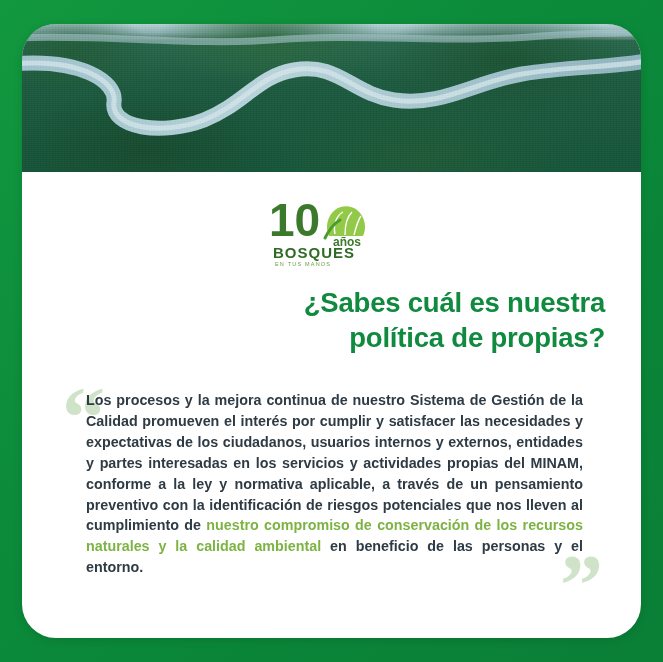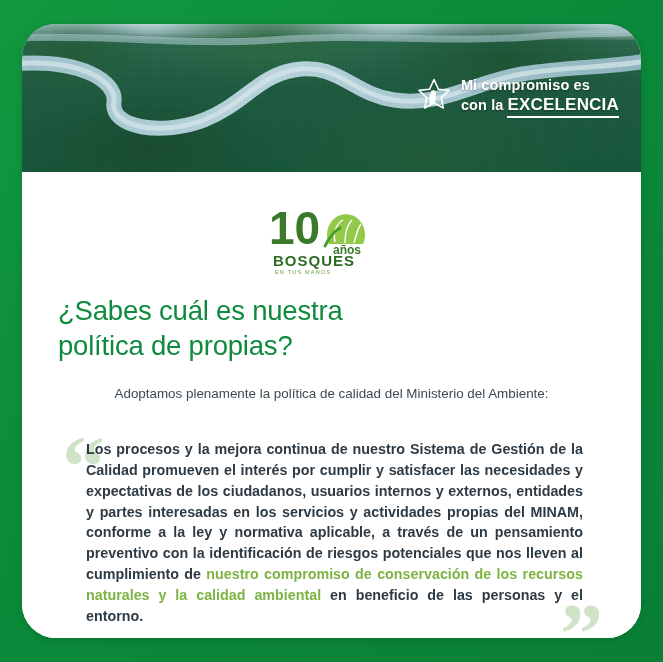--- a/index.html
+++ b/index.html
@@ -115,36 +115,36 @@
   .body {
     padding: 0 36px;
     position: relative;
     background: #ffffff;
   }
 
   
   .logo-wrap {
     display: flex;
     justify-content: center;
-    padding-top: 32px;
+    padding-top: 24px;
     padding-bottom: 4px;
   }
   .logo {
     position: relative;
     width: 130px;
     height: 72px;
   }
   .logo svg { display: block; }
 
   .headline {
     margin: 14px 0 0 0;
-    text-align: left;
+    text-align: right;
     color: #0f8a3e;
     font-size: 27.5px;
-    font-weight: normal;
+    font-weight: bold;
     line-height: 1.26;
     letter-spacing: -0.2px;
   }
 
   .intro {
     margin: 22px 0 0 0;
     text-align: center;
     color: #3e4a52;
     font-size: 13.4px;
     line-height: 1.4;
@@ -209,36 +209,20 @@
               <stop offset="100%" stop-color="#8fb4bf"></stop>
             </linearGradient>
           </defs>
           <path d="M-10,40 C60,34 95,58 92,78 C88,104 140,112 182,96 C222,80 236,52 272,46 C316,38 330,70 372,76 C420,83 452,58 500,50 C548,42 590,44 630,36" fill="none" stroke="url(#riverGrad)" stroke-width="15" stroke-linecap="round"></path>
           <path d="M-10,40 C60,34 95,58 92,78 C88,104 140,112 182,96 C222,80 236,52 272,46 C316,38 330,70 372,76 C420,83 452,58 500,50 C548,42 590,44 630,36" fill="none" stroke="#d5e6e9" stroke-width="5" stroke-linecap="round" opacity="0.75"></path>
           <path d="M-10,14 C80,10 170,22 250,16 C340,9 430,20 520,12 C570,8 600,10 630,8" fill="none" stroke="#aac8cf" stroke-width="7" opacity="0.6" stroke-linecap="round"></path>
         </svg>
       </div>
       <div class="hero-noise"></div>
 
-      <div class="hero-badge">
-        <span class="hand-star">
-          <svg viewBox="0 0 36 38" width="36" height="38" aria-hidden="true">
-            <path d="M18 1.5 L22.4 11.2 L33 12.4 L25.2 19.6 L27.3 30 L18 24.9 L8.7 30 L10.8 19.6 L3 12.4 L13.6 11.2 Z" fill="none" stroke="#ffffff" stroke-width="1.6" stroke-linejoin="round"></path>
-            <path d="M13.5 25 L13.5 16.5 C13.5 15.4 15.1 15.4 15.1 16.5 L15.1 13.2 C15.1 12.1 16.7 12.1 16.7 13.2 L16.7 12.6 C16.7 11.5 18.3 11.5 18.3 12.6 L18.3 13.6 C18.3 12.6 19.9 12.6 19.9 13.6 L19.9 18.8 C19.9 22.4 18.6 25 16.4 25 Z" fill="#ffffff"></path>
-            <rect x="13.3" y="24.4" width="7" height="2.2" rx="1" fill="#ffffff"></rect>
-          </svg>
-        </span>
-        <span class="hero-badge-text">
-          <span class="hero-badge-line1">Mi compromiso es</span>
-          <span class="hero-badge-line2">
-            <span>con la</span>
-            <span class="hero-badge-strong">EXCELENCIA</span>
-          </span>
-        </span>
-      </div>
     </div>
 
     <div class="body">
 
       <div class="logo-wrap">
         <div class="logo">
           <svg viewBox="0 0 130 72" width="130" height="72" aria-hidden="true">
 
             <text x="2" y="40" font-family="Liberation Sans, sans-serif" font-size="46" font-weight="bold" fill="#3b7a2a">10</text>
 
@@ -256,21 +240,20 @@
             <text x="8" y="70" font-family="Liberation Sans, sans-serif" font-size="5.5" letter-spacing="1.2" fill="#6aa03f">EN TUS MANOS</text>
           </svg>
         </div>
       </div>
 
       <h1 class="headline">
         <span>¿Sabes cuál es nuestra</span><br>
         <span>política de propias?</span>
       </h1>
 
-      <p class="intro">Adoptamos plenamente la política de calidad del Ministerio del Ambiente:</p>
 
       <div class="quote-block">
         <span class="quote-mark quote-open">“</span>
         <span class="quote-mark quote-close">”</span>
         <p class="quote-text">
           <span>Los procesos y la mejora continua de nuestro Sistema de Gestión de la Calidad promueven el interés por cumplir y satisfacer las necesidades y expectativas de los ciudadanos, usuarios internos y externos, entidades y partes interesadas en los servicios y actividades propias del MINAM, conforme a la ley y normativa aplicable, a través de un pensamiento preventivo con la identificación de riesgos potenciales que nos lleven al cumplimiento de </span><span class="hl">nuestro compromiso de conservación de los recursos naturales y la calidad ambiental</span><span> en beneficio de las personas y el entorno.</span>
         </p>
       </div>
 
     </div>

